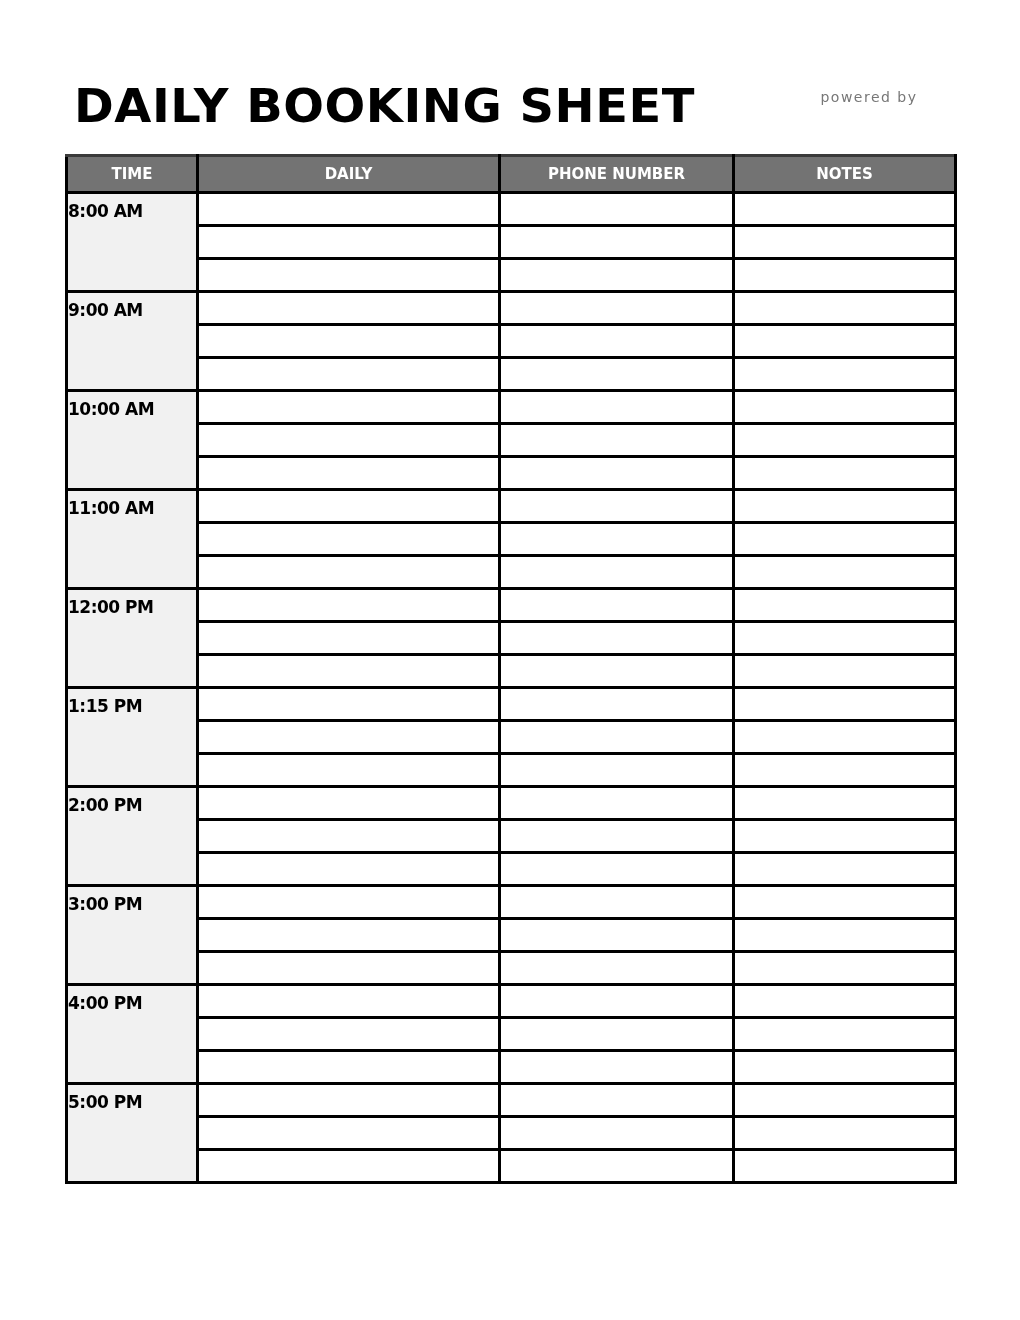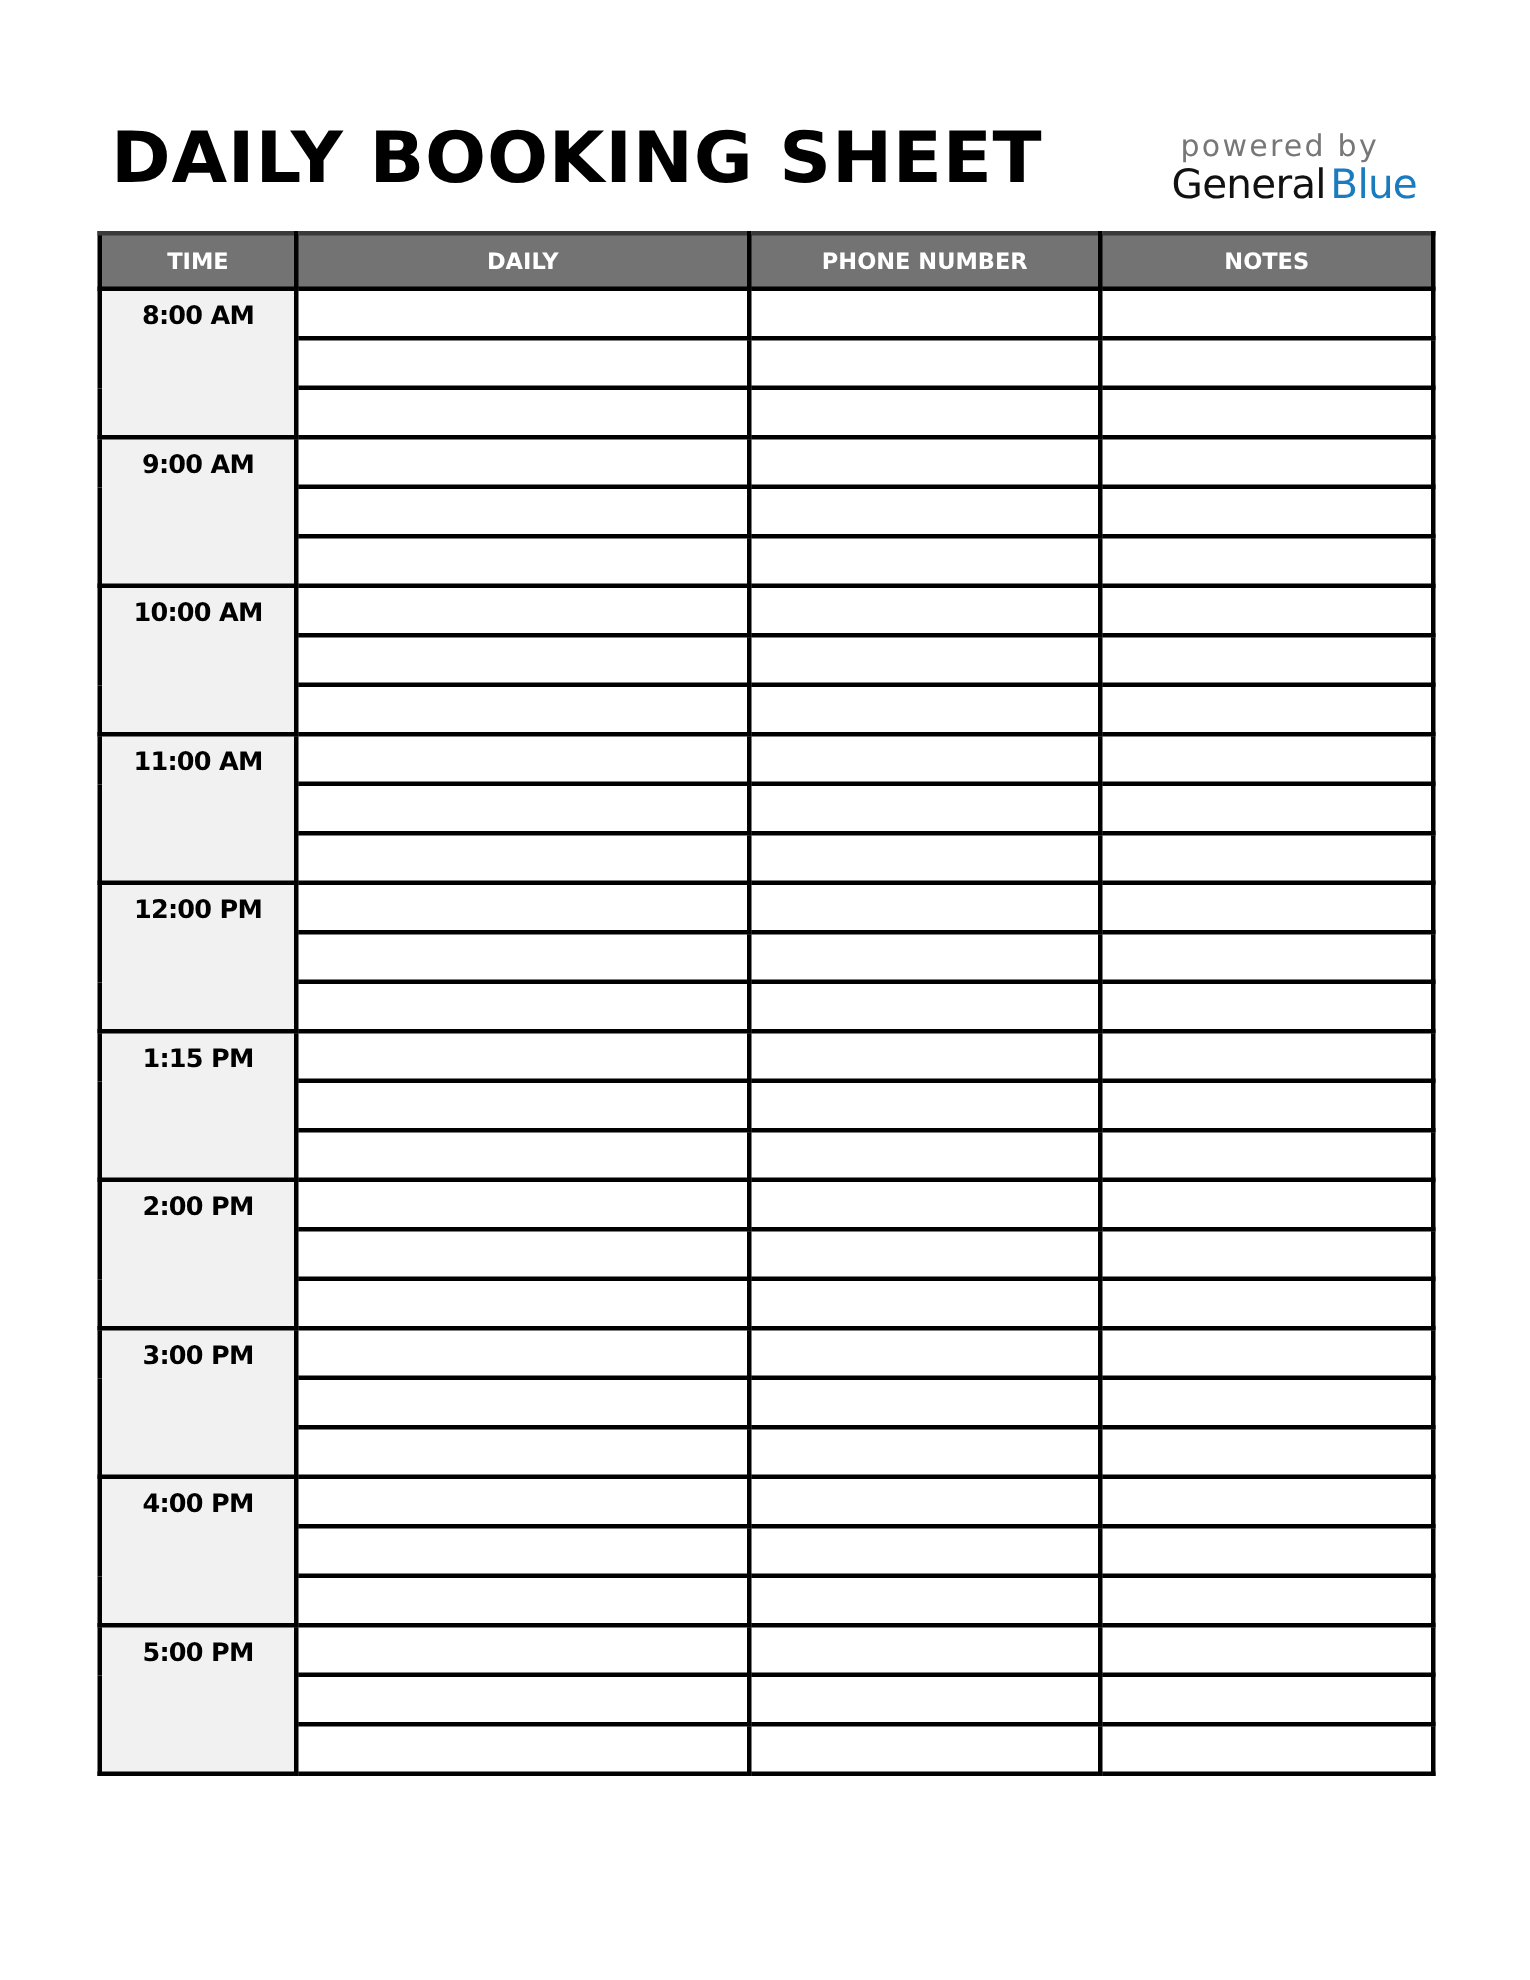--- a/index.html
+++ b/index.html
@@ -4,50 +4,49 @@
 <style>
   html, body { margin: 0; padding: 0; background: #ffffff; }
   body { width: 1020px; height: 1320px; position: relative; font-family: "Liberation Sans", sans-serif; }
   .title {
     position: absolute; left: 74px; top: 76px;
     font-family: "DejaVu Sans", sans-serif; font-weight: bold;
     font-size: 47px; letter-spacing: 0.5px; color: #000; line-height: 60px;
     transform: scaleX(1.02); transform-origin: left;
   }
   .brand { position: absolute; left: 781px; top: 88px; width: 170px; }
-  .brand-powered { font-family: "DejaVu Sans", sans-serif; font-size: 20px; color: #777; letter-spacing: 1.5px; margin-left: 6px; line-height: 18px; }
+  .brand-powered { font-family: "DejaVu Sans", sans-serif; font-size: 14px; color: #777; letter-spacing: 1.5px; margin-left: 6px; line-height: 18px; text-align: center; }
   .brand-name { font-family: "DejaVu Sans", sans-serif; font-size: 27px; line-height: 36px; letter-spacing: -0.5px; white-space: nowrap; }
   .brand-general { color: #111; }
   .brand-blue { color: #1a7bbf; margin-left: 3px; }
 
   table.sheet {
     position: absolute; left: 65px; top: 154px;
     width: 889px; border-collapse: collapse; table-layout: fixed;
   }
   table.sheet th {
     background: #737373; color: #fff; height: 34px;
     font-family: "DejaVu Sans", sans-serif; font-weight: bold; font-size: 15px;
     border: 3px solid #000; border-top: 3px solid #3a3a3a; padding: 0; text-align: center;
   }
   table.sheet td { border: 3px solid #000; height: 30px; padding: 0; background: #fff; }
   table.sheet td.time {
-    background: #f1f1f1; vertical-align: top; text-align: center;
+    background: #f1f1f1; vertical-align: top; text-align: left;
     font-family: "DejaVu Sans", sans-serif; font-weight: bold; font-size: 17px;
     color: #000; padding-top: 7px; letter-spacing: -0.5px;
   }
   table.sheet td.slot { border-left: 3px solid #000; }
 </style>
 </head>
 <body>
 
 <div class="title">DAILY BOOKING SHEET</div>
 
 <div class="brand">
   <div class="brand-powered">powered by</div>
-  <div class="brand-name"><span class="brand-general">General</span><span class="brand-blue">Blue</span></div>
 </div>
 
 <table class="sheet">
   <colgroup>
     <col style="width:131px">
     <col style="width:302px">
     <col style="width:234px">
     <col style="width:222px">
   </colgroup>
   <thead>

